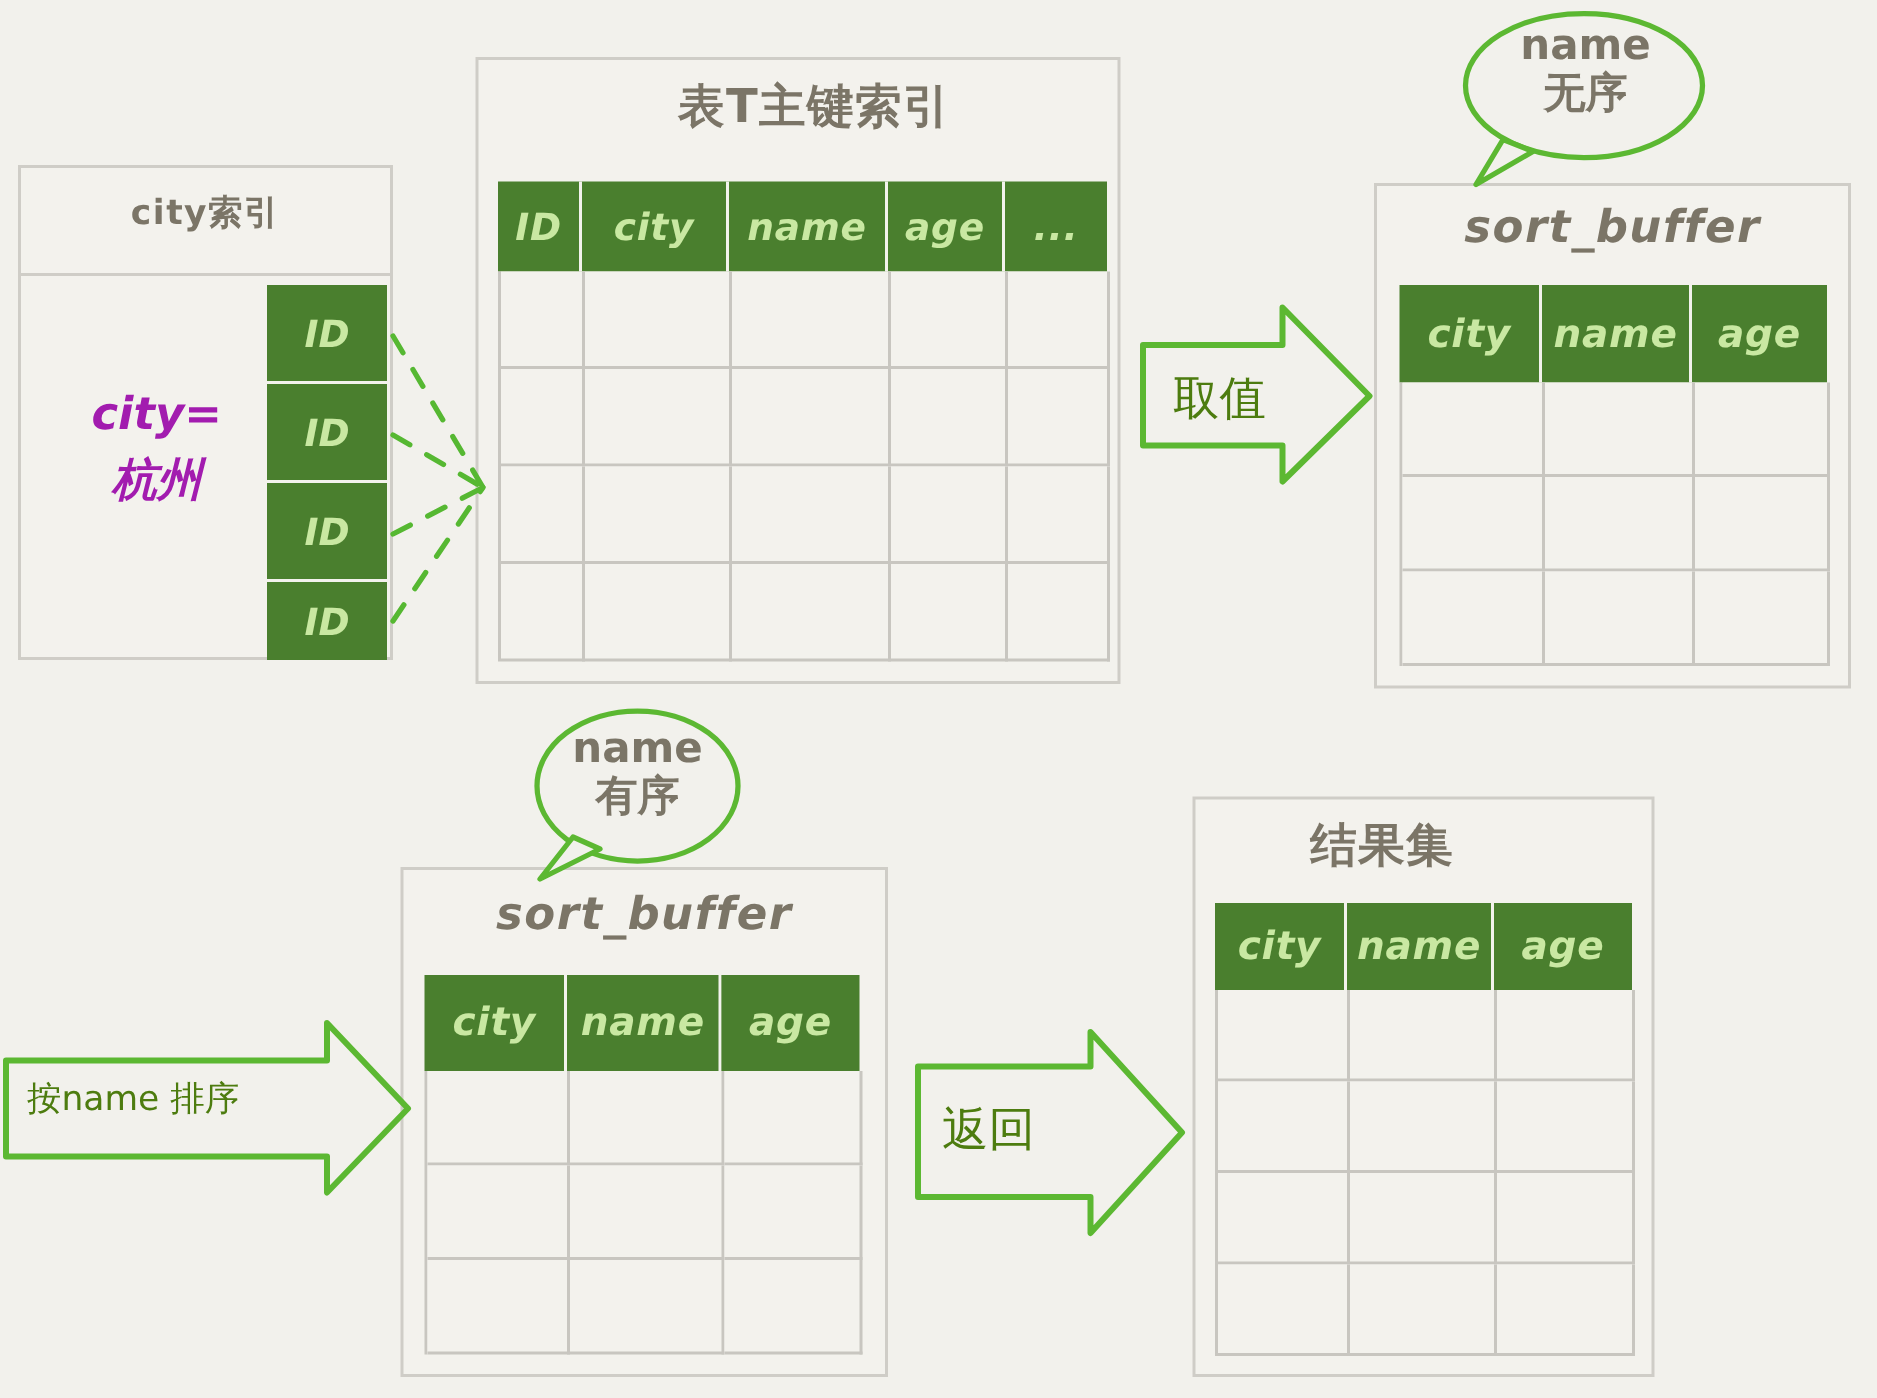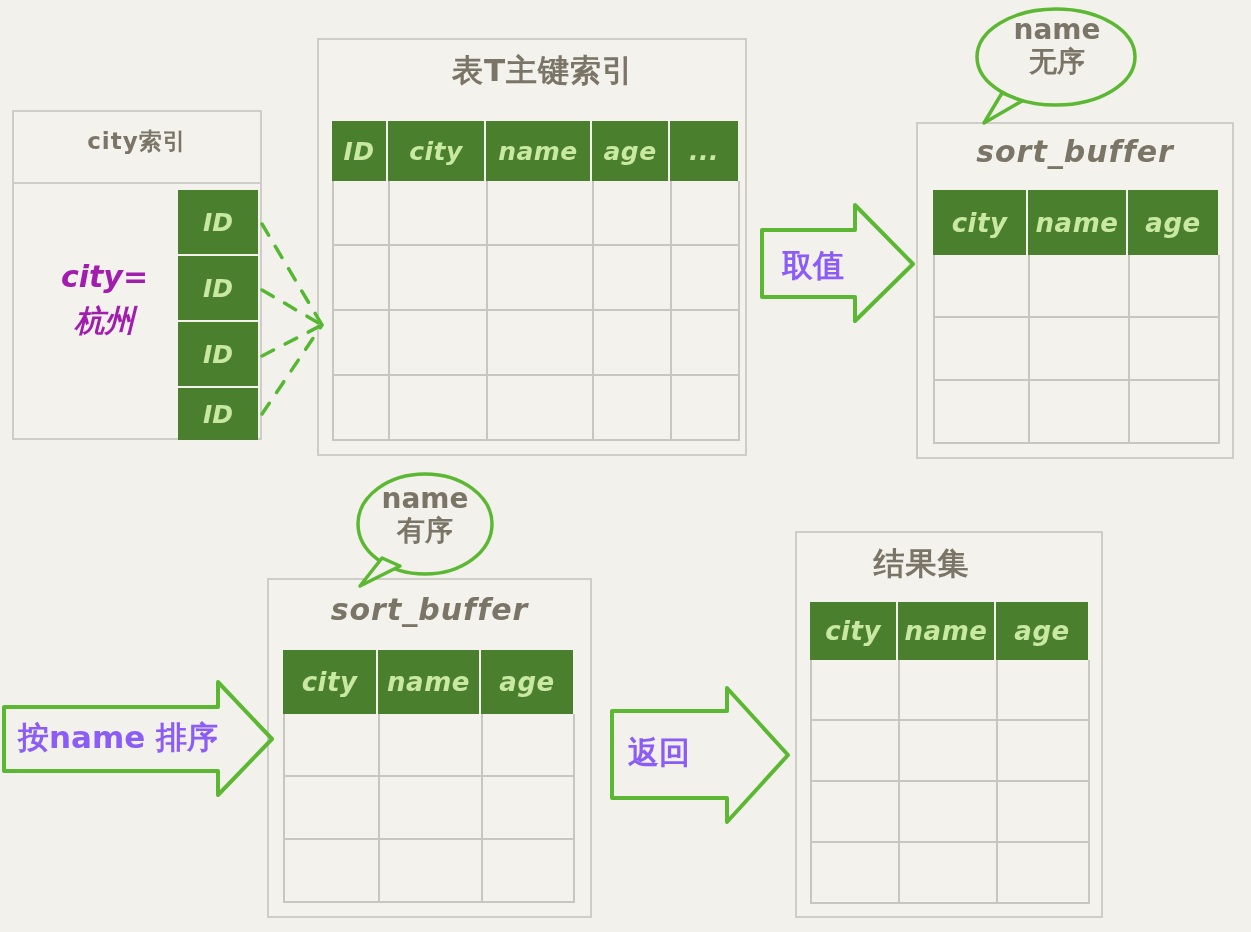--- a/index.html
+++ b/index.html
@@ -80,22 +80,22 @@
   }
   svg.overlay {
     position: absolute;
     left: 0; top: 0;
     width: 1251px;
     height: 932px;
     pointer-events: none;
   }
   .arrow-label {
     position: absolute;
-    color: #8b5cf6;
-    font-weight: bold;
+    color: #4d7c0f;
+    font-weight: normal;
     white-space: nowrap;
   }
   .bubble-label {
     position: absolute;
     color: #7b7567;
     font-weight: bold;
     text-align: center;
     line-height: 1.15;
     white-space: pre;
   }
@@ -243,21 +243,21 @@
       <path d="M1002,93 L984,123 L1022,101 Z" fill="#f2f1ec" stroke="#5cb832" stroke-width="3.5" stroke-linejoin="round"></path>
     </g>
 
     <g>
       <ellipse cx="425" cy="524" rx="67" ry="50" fill="none" stroke="#5cb832" stroke-width="3.5"></ellipse>
       <path d="M382,558 L360,586 L400,566 Z" fill="#f2f1ec" stroke="#5cb832" stroke-width="3.5" stroke-linejoin="round"></path>
     </g>
   </svg>
 
   <div class="arrow-label" style="left:782px; top:245px; font-size:31px;">取值</div>
-  <div class="arrow-label" style="left:18px; top:717px; font-size:31px;">按name 排序</div>
+  <div class="arrow-label" style="left:18px; top:717px; font-size:23px;">按name 排序</div>
   <div class="arrow-label" style="left:628px; top:732px; font-size:31px;">返回</div>
 
   <div class="bubble-label" style="left:987px; top:14px; width:140px; font-size:28px;">name
 无序</div>
   <div class="bubble-label" style="left:357px; top:483px; width:136px; font-size:28px;">name
 有序</div>
 
 </div>
 
 </body></html>

